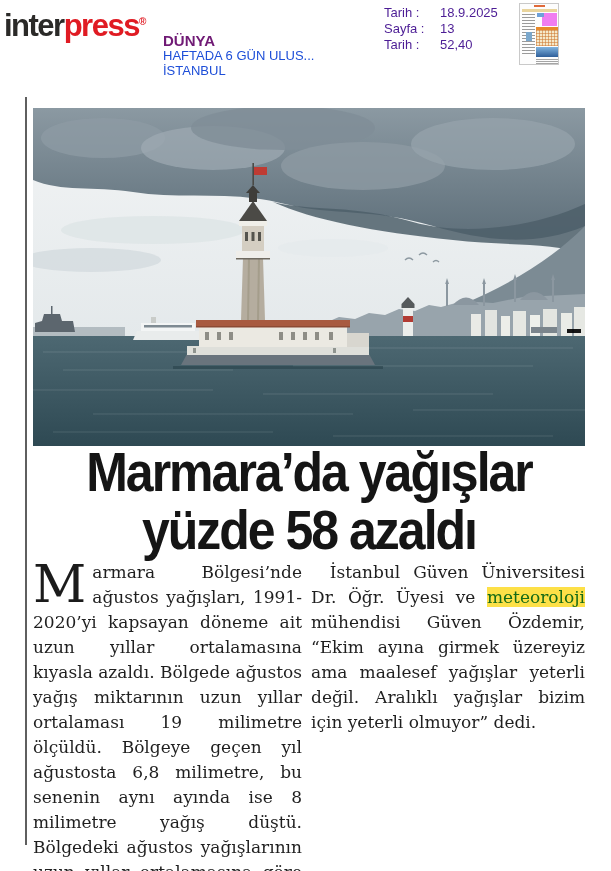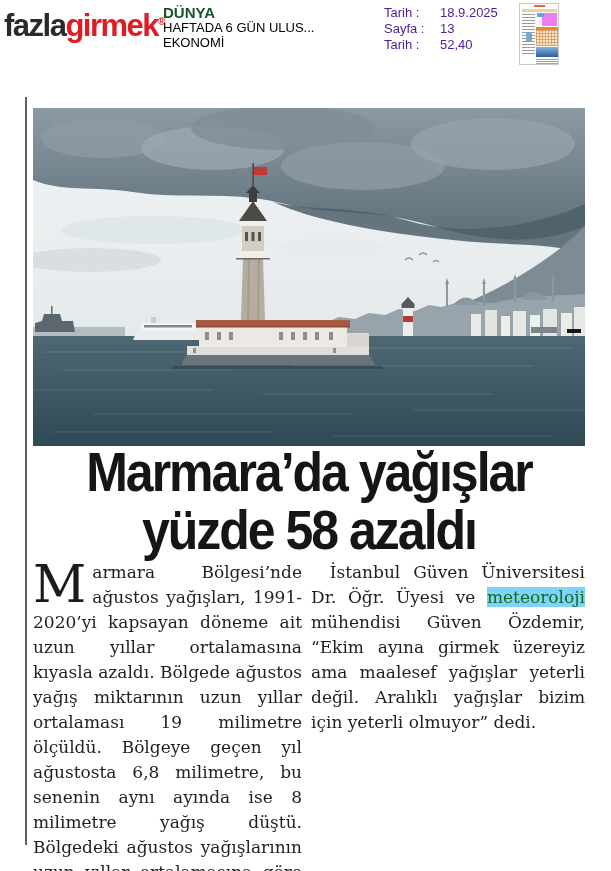--- a/index.html
+++ b/index.html
@@ -9,22 +9,22 @@
     font-family:"Liberation Sans", sans-serif;
   }
 
   
   .logo { position:absolute; left:4px; top:8px; font-weight:700; font-size:31px; letter-spacing:-1.5px; }
   .logo .inter { color:#2b2a28; }
   .logo .press { color:#e01b23; }
   .logo .reg { color:#e01b23; font-size:10px; vertical-align:super; letter-spacing:0; }
 
   .pubinfo { position:absolute; left:163px; top:5px; line-height:15px; }
-  .pubinfo .name { font-size:15px; font-weight:700; color:#14532d; }
-  .pubinfo .row { font-size:13px; color:#000000; }
+  .pubinfo .name { font-size:15px; font-weight:700; color:#701a75;margin-top:28px; }
+  .pubinfo .row { font-size:13px; color:#1d4ed8; }
 
   .meta { position:absolute; left:384px; top:5px; font-size:13px; color:#4c1d95; line-height:16px; }
   .meta .mrow { display:flex; }
   .meta .lbl { width:56px; }
   .meta .val { }
 
   
   .thumb { position:absolute; left:519px; top:3px; width:40px; height:62px; background:#fdfdfd; border:1px solid #c9c9c9; }
   .thumb > div { position:absolute; }
   .th-red    { left:14px; top:1px; width:11px; height:2px; background:#e06a3a; }
@@ -55,33 +55,33 @@
   
   .columns { position:absolute; left:33px; top:560px; width:552px; display:flex; }
   .col { font-family:"DejaVu Serif", serif; font-size:17px; line-height:25px; color:#1f1f1f;
          text-align:justify; }
   .col.left  { width:269px; margin-right:9px; }
   .col.right { width:274px; }
   .body-p { margin:0; }
   .body-p.indent { text-indent:1.1em; }
   .drop-cap { float:left; font-size:52px; line-height:42px; padding:3px 6px 0 0; color:#1b1b1b;
               font-family:"DejaVu Serif", serif; }
-  .hl { background:#7dd3fc; color:#156a15; }
+  .hl { background:#fde047; color:#156a15; }
 </style>
 </head>
 <body>
 
 <div class="logo">
-  <span class="inter">fazla</span><span class="press">girmek</span><span class="reg">®</span>
+  <span class="inter">inter</span><span class="press">press</span><span class="reg">®</span>
 </div>
 
 <div class="pubinfo">
   <div class="name">DÜNYA</div>
   <div class="row">HAFTADA 6 GÜN ULUS...</div>
-  <div class="row">EKONOMİ</div>
+  <div class="row">İSTANBUL</div>
 </div>
 
 <div class="meta">
   <div class="mrow">
     <span class="lbl">Tarih :</span>
     <span class="val">18.9.2025</span>
   </div>
   <div class="mrow">
     <span class="lbl">Sayfa :</span>
     <span class="val">13</span>

